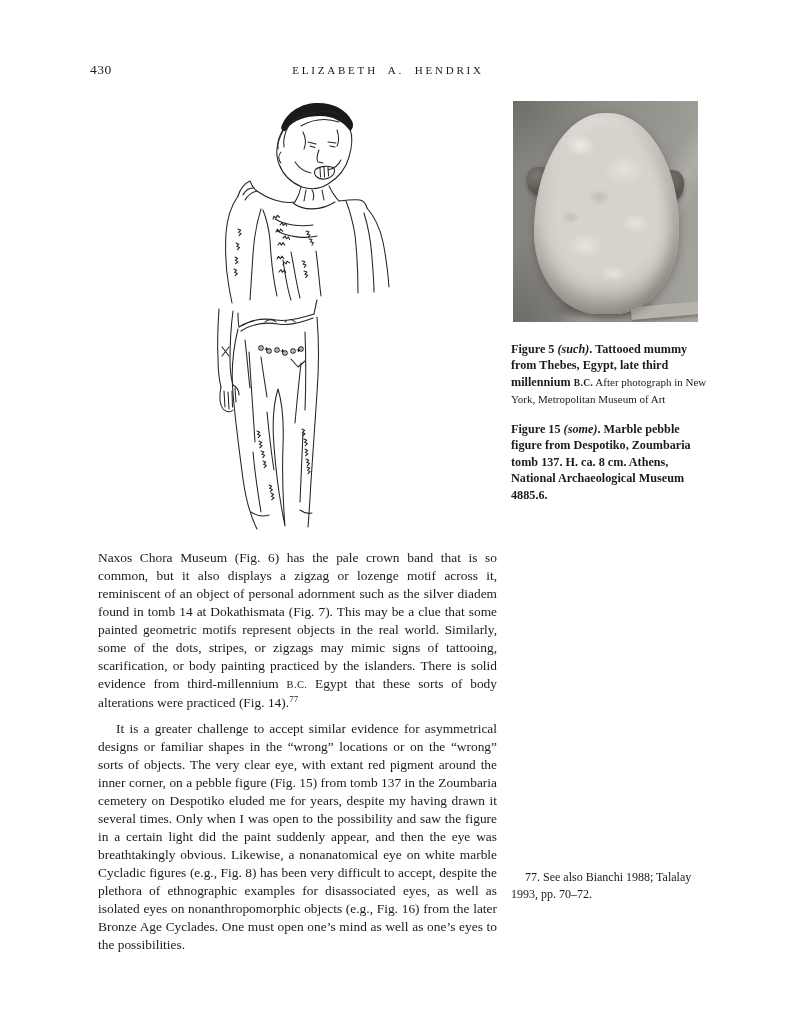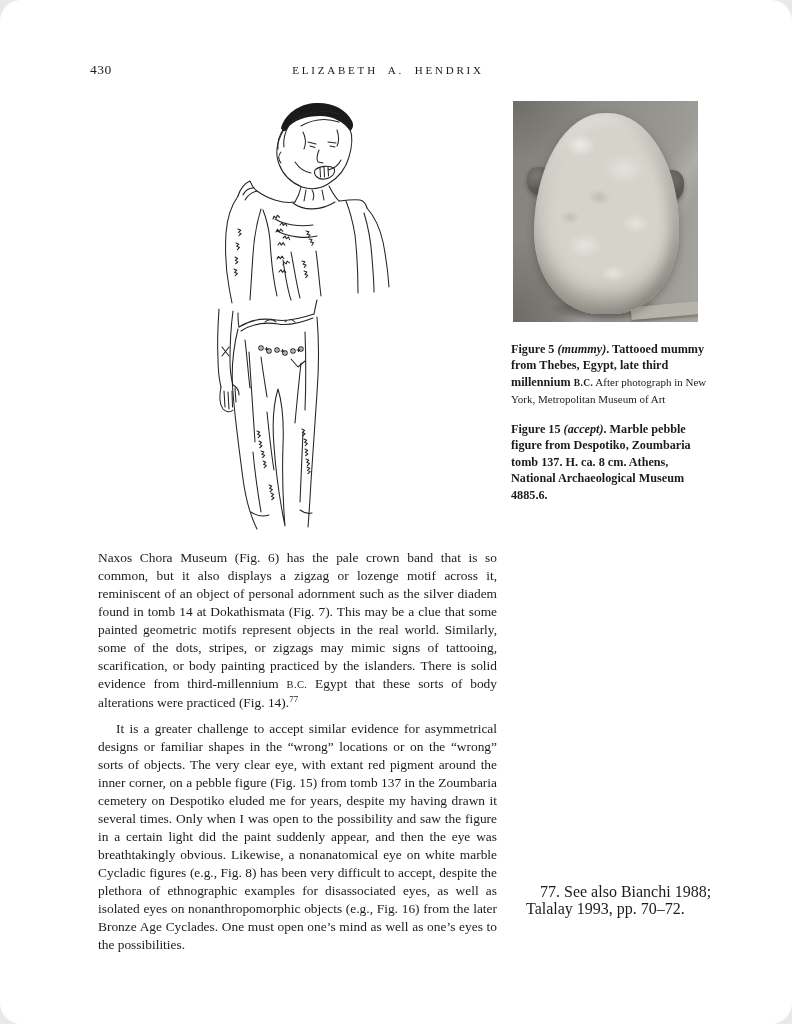--- a/index.html
+++ b/index.html
@@ -1,18 +1,18 @@
 <!DOCTYPE html>
 <html><head>
 <meta charset="utf-8">
 <style>
   html,body{margin:0;padding:0;background:#e9e9e9;}
   .page{
     position:relative;width:792px;height:1024px;margin:0 auto;background:#ffffff;
-    font-family:"Liberation Serif","DejaVu Serif",serif;color:#1b1b1b;overflow:hidden;border-radius:21px;
+    font-family:"Liberation Serif","DejaVu Serif",serif;color:#1b1b1b;overflow:hidden;
   }
   
   .pagenum{position:absolute;left:90px;top:62px;font-size:13.5px;letter-spacing:.5px;}
   .runhead{position:absolute;left:0;right:16px;top:64px;text-align:center;font-size:11px;
     letter-spacing:2.8px;word-spacing:5px;font-weight:400;}
   
   .drawing{position:absolute;left:205px;top:100px;width:280px;height:435px;}
   .drawing path,.drawing circle{stroke:#242424;stroke-width:1.05;fill:none;
     stroke-linecap:round;stroke-linejoin:round;}
   .drawing .fill{fill:#1a1a1a;stroke:none;}
@@ -54,21 +54,21 @@
   #cap15{top:421px;}
   .credit{font-weight:normal;font-size:11px;}
   .sc{font-size:78%;letter-spacing:.4px;}
   
   .bodytext{position:absolute;left:90px;top:541px;width:415px;font-size:13.4px;
     line-height:18px;text-align:justify;}
   .bodytext p{margin:8px;}
   .indent{text-indent:18px;}
   .supref{font-size:68%;vertical-align:super;line-height:0;}
   
-  .footnote{position:absolute;left:511px;top:869px;width:201px;margin:15px;font-size:16px;
+  .footnote{position:absolute;left:511px;top:869px;width:201px;margin:0;font-size:12px;
     line-height:16.5px;text-indent:14px;}
 </style>
 </head>
 <body>
 
 <div class="page">
 
   <div class="pagenum">430</div>
   <div class="runhead">ELIZABETH A. HENDRIX</div>
 
@@ -163,23 +163,23 @@
   </svg>
 
   <div class="photo">
     <div class="pebble-shade"></div>
     <div class="shelf"></div>
     <div class="clamp clamp-left"></div>
     <div class="clamp clamp-right"></div>
     <div class="pebble"></div>
   </div>
 
-  <p class="cap" id="cap14"><span>Figure 5 </span><i>(mummy)</i><span>. Tattooed mummy from Thebes, Egypt, late third millennium </span><span class="sc">B.C.</span><span class="credit"> After photograph in New York, Metropolitan Museum of Art</span></p>
+  <p class="cap" id="cap14"><span>Figure 5 </span><i>(such)</i><span>. Tattooed mummy from Thebes, Egypt, late third millennium </span><span class="sc">B.C.</span><span class="credit"> After photograph in New York, Metropolitan Museum of Art</span></p>
 
-  <p class="cap" id="cap15"><span>Figure 15 </span><i>(accept)</i><span>. Marble pebble figure from Despotiko, Zoumbaria tomb 137. H. ca. 8 cm. Athens, National Archaeological Museum 4885.6.</span></p>
+  <p class="cap" id="cap15"><span>Figure 15 </span><i>(some)</i><span>. Marble pebble figure from Despotiko, Zoumbaria tomb 137. H. ca. 8 cm. Athens, National Archaeological Museum 4885.6.</span></p>
 
   <div class="bodytext">
     <p><span>Naxos Chora Museum (Fig. 6) has the pale crown band that is so common, but it also displays a zigzag or lozenge motif across it, reminiscent of an object of personal adornment such as the silver diadem found in tomb 14 at Dokathismata (Fig. 7). This may be a clue that some painted geometric motifs represent objects in the real world. Similarly, some of the dots, stripes, or zigzags may mimic signs of tattooing, scarification, or body painting practiced by the islanders. There is solid evidence from third-millennium </span><span class="sc">B.C.</span><span> Egypt that these sorts of body alterations were practiced (Fig. 14).</span><sup class="supref">77</sup></p>
     <p class="indent">It is a greater challenge to accept similar evidence for asymmetrical designs or familiar shapes in the “wrong” locations or on the “wrong” sorts of objects. The very clear eye, with extant red pigment around the inner corner, on a pebble figure (Fig. 15) from tomb 137 in the Zoumbaria cemetery on Despotiko eluded me for years, despite my having drawn it several times. Only when I was open to the possibility and saw the figure in a certain light did the paint suddenly appear, and then the eye was breathtakingly obvious. Likewise, a nonanatomical eye on white marble Cycladic figures (e.g., Fig. 8) has been very difficult to accept, despite the plethora of ethnographic examples for disassociated eyes, as well as isolated eyes on nonanthropomorphic objects (e.g., Fig. 16) from the later Bronze Age Cyclades. One must open one’s mind as well as one’s eyes to the possibilities.</p>
   </div>
 
   <p class="footnote">77. See also Bianchi 1988; Talalay 1993, pp. 70–72.</p>
 
 </div>
 

